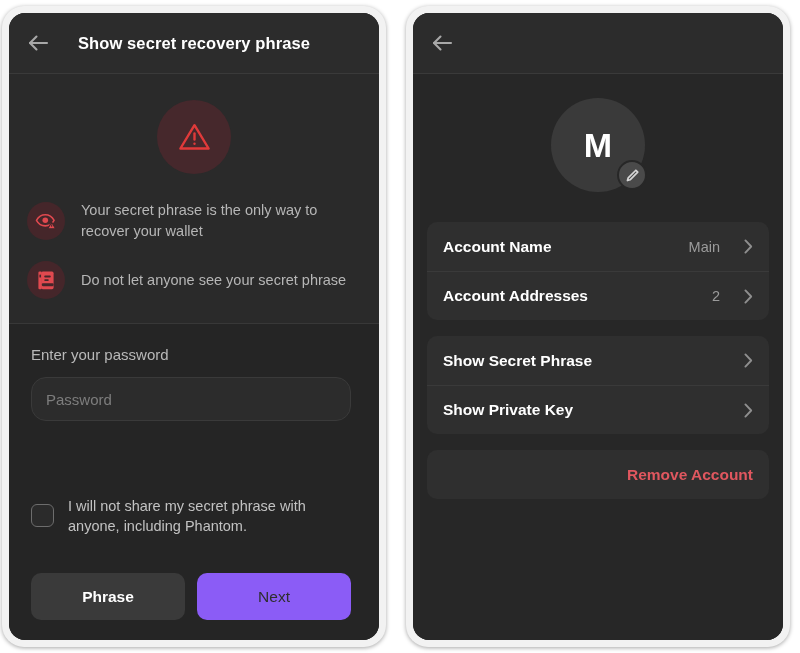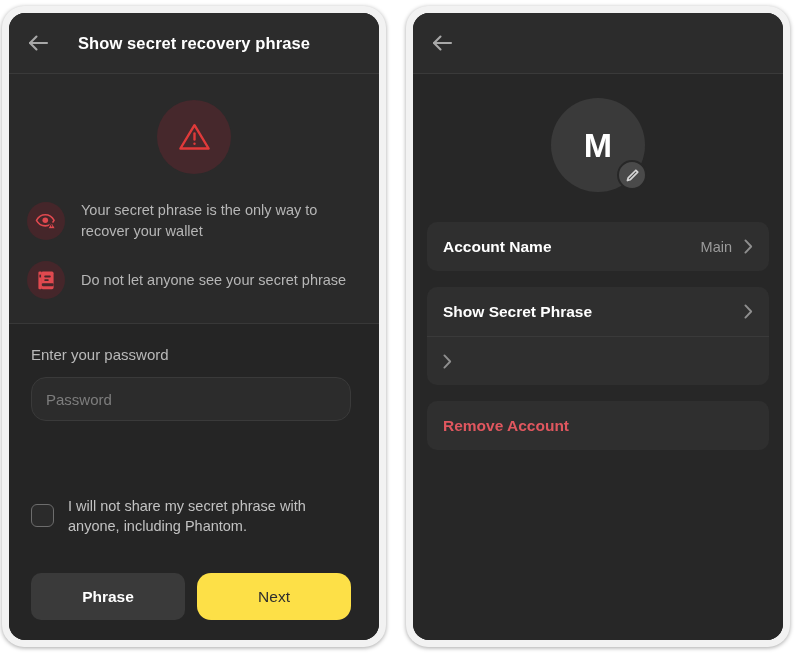--- a/index.html
+++ b/index.html
@@ -182,21 +182,21 @@
     flex: 1 1 0;
     height: 47px;
     border-radius: 10px;
     border: none;
     font-family: "Liberation Sans", sans-serif;
     font-size: 15.5px;
     font-weight: bold;
     cursor: pointer;
   }
   .btn-cancel { background: #3a3a3a; color: #ffffff; }
-  .btn-next   { background: #fde047; color: #2e2e2e; font-weight: normal; font-size: 15.5px; border-radius: 14px; }
+  .btn-next   { background: #8b5cf6; color: #2e2e2e; font-weight: normal; font-size: 15.5px; }
 
   
   .acct-body {
     flex: 1 1 auto;
     background: #272727;
     padding: 24px 14px 0 14px;
     overflow: hidden;
   }
   .avatar-wrap {
     display: flex;
@@ -251,27 +251,28 @@
   .row + .row { border-top: 1px solid #3a3a3a; }
   .row-label {
     color: #ffffff;
     font-size: 15.5px;
     font-weight: bold;
     flex: 1 1 auto;
   }
   .row-value {
     color: #9b9b9b;
     font-size: 14.5px;
-    margin-right: 12px;
+    margin-right: 24px;
   }
   .chev { color: #8f8f8f; display: flex; align-items: center; }
   .chev svg { display: block; }
 
   .row-danger .row-label {
     color: #e0575f;
+    text-align: right;
   }
 </style>
 </head>
 <body>
 
 <div id="stage">
 
   <div class="frame left">
     <div class="screen">
 
@@ -379,32 +380,42 @@
         <div class="card">
           <div class="row">
             <span class="row-label">Account Name</span>
             <span class="row-value">Main</span>
             <span class="chev">
               <svg width="9" height="15" viewBox="0 0 9 15" fill="none" stroke="currentColor" stroke-width="1.9" stroke-linecap="round" stroke-linejoin="round">
                   <path d="M1.4 1.4 7.2 7.5 1.4 13.6"></path>
                 </svg>
             </span>
           </div>
+          <div class="row">
+            <span class="row-label">Account Addresses</span>
+            <span class="row-value">2</span>
+            <span class="chev">
+              <svg width="9" height="15" viewBox="0 0 9 15" fill="none" stroke="currentColor" stroke-width="1.9" stroke-linecap="round" stroke-linejoin="round">
+                  <path d="M1.4 1.4 7.2 7.5 1.4 13.6"></path>
+                </svg>
+            </span>
+          </div>
         </div>
 
         <div class="card">
           <div class="row">
             <span class="row-label">Show Secret Phrase</span>
             <span class="chev">
               <svg width="9" height="15" viewBox="0 0 9 15" fill="none" stroke="currentColor" stroke-width="1.9" stroke-linecap="round" stroke-linejoin="round">
                   <path d="M1.4 1.4 7.2 7.5 1.4 13.6"></path>
                 </svg>
             </span>
           </div>
           <div class="row">
+            <span class="row-label">Show Private Key</span>
             <span class="chev">
               <svg width="9" height="15" viewBox="0 0 9 15" fill="none" stroke="currentColor" stroke-width="1.9" stroke-linecap="round" stroke-linejoin="round">
                   <path d="M1.4 1.4 7.2 7.5 1.4 13.6"></path>
                 </svg>
             </span>
           </div>
         </div>
 
         <div class="card">
           <div class="row row-danger">

